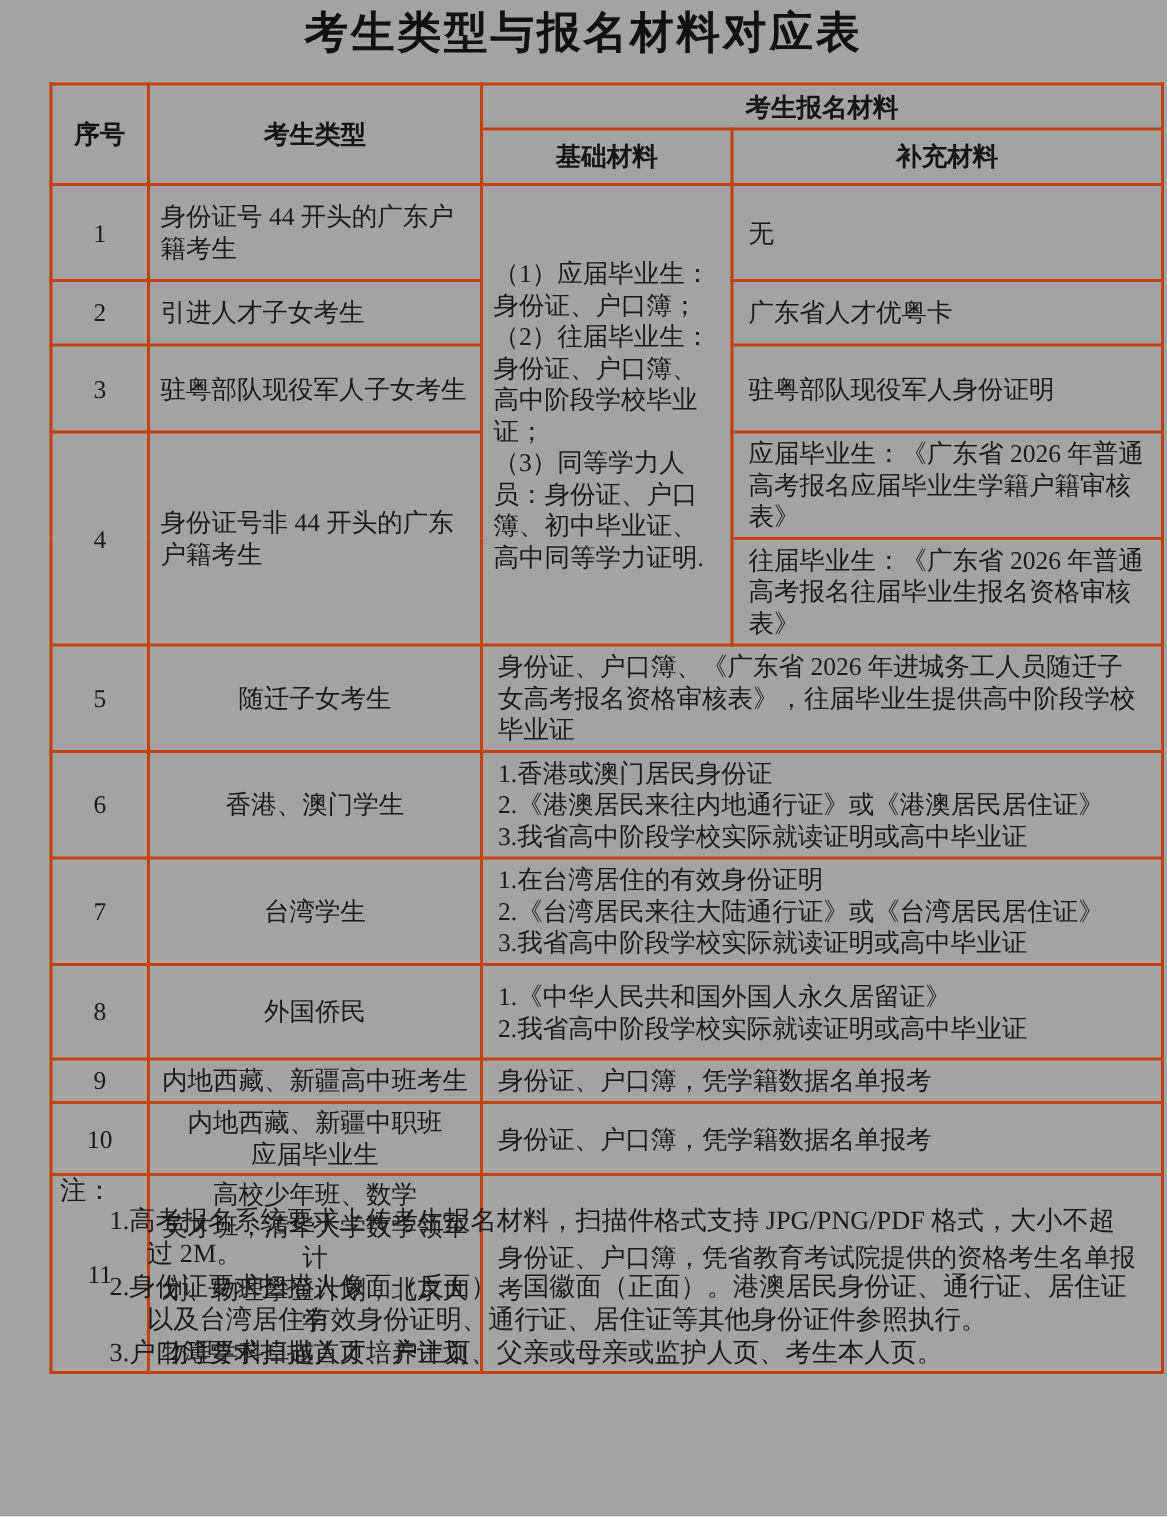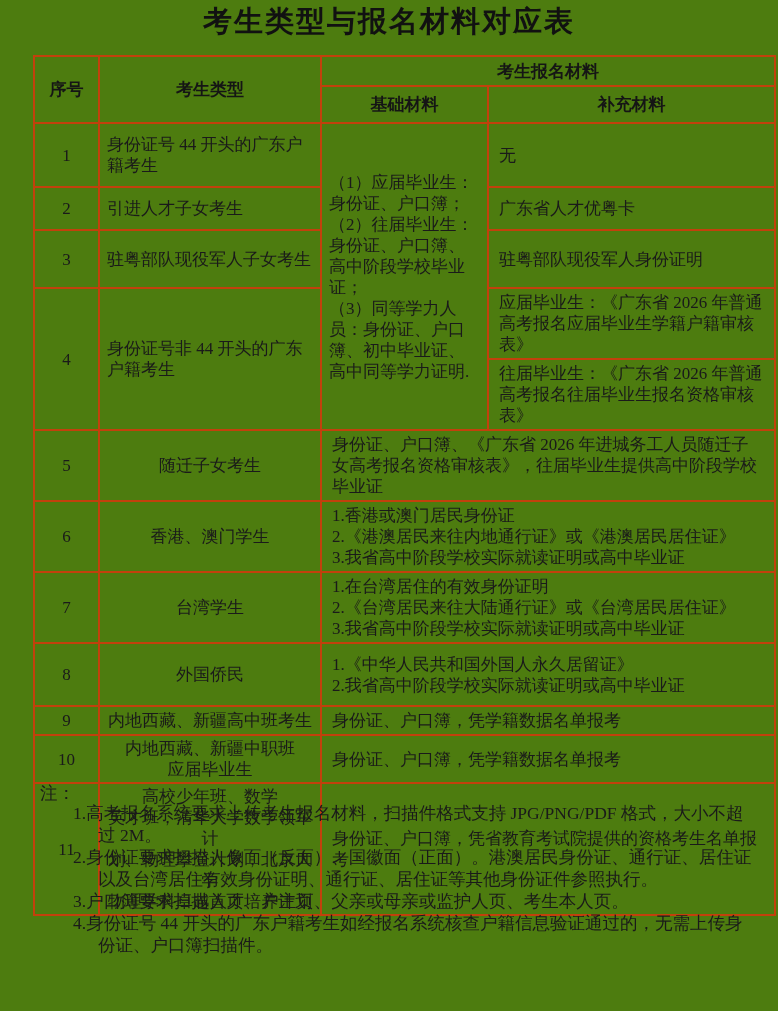--- a/index.html
+++ b/index.html
@@ -1,17 +1,17 @@
 <!DOCTYPE html>
 <html><head>
 <meta charset="utf-8">
 <style>
   html,body{margin:0;padding:0;background:#ffffff;}
   .page{
-    position:relative;width:778px;height:1011px;background:#4d7c0f;
+    position:relative;width:778px;height:1011px;background:#a3a3a3;
     font-family:"Liberation Serif","DejaVu Serif",serif;
     color:#1a1a1a;overflow:hidden;
   }
   .title{
     position:absolute;top:2px;left:0;width:778px;text-align:center;
     font-size:29px;font-weight:bold;letter-spacing:2px;margin:0;color:#111;
   }
   table.main{
     position:absolute;left:33px;top:55px;width:741px;
     border-collapse:collapse;table-layout:fixed;
@@ -137,17 +137,16 @@
       </tr>
     </tbody>
   </table>
 
   <div class="notes">
     <span class="notes-label">注：</span>
     <div class="note-items">
       <div class="note-item">1.高考报名系统要求上传考生报名材料，扫描件格式支持 JPG/PNG/PDF 格式，大小不超过 2M。</div>
       <div class="note-item">2.身份证要求扫描人像面（反面）、国徽面（正面）。港澳居民身份证、通行证、居住证以及台湾居住有效身份证明、通行证、居住证等其他身份证件参照执行。</div>
       <div class="note-item">3.户口簿要求扫描首页、户主页、父亲或母亲或监护人页、考生本人页。</div>
-      <div class="note-item">4.身份证号 44 开头的广东户籍考生如经报名系统核查户籍信息验证通过的，无需上传身份证、户口簿扫描件。</div>
     </div>
   </div>
 
 </div>
 
 </body></html>

